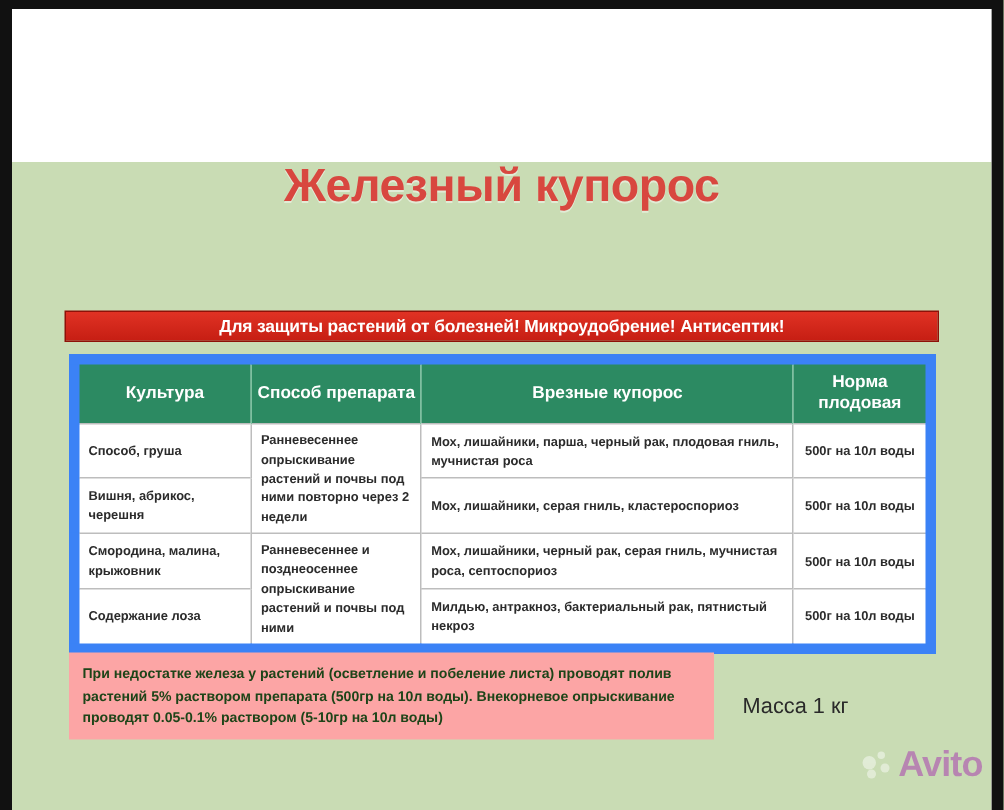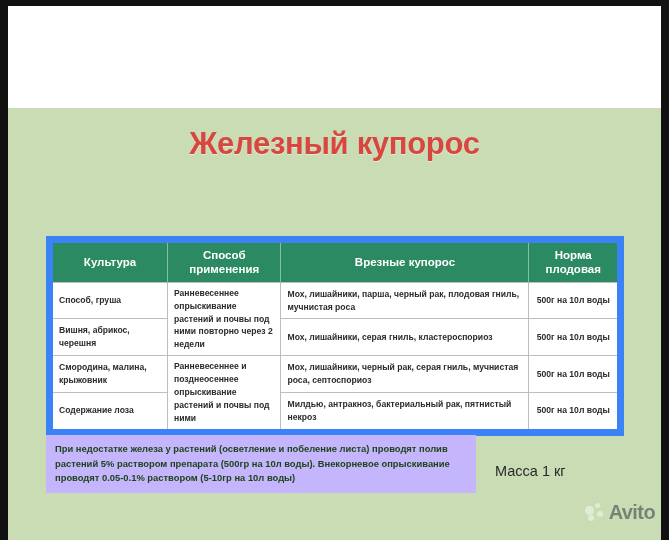--- a/index.html
+++ b/index.html
@@ -12,21 +12,21 @@
     position:absolute;left:8px;top:6px;width:653px;height:534px;
     background:#ffffff;overflow:hidden;
   }
   .whiteband{position:absolute;left:0;top:0;width:100%;height:102px;background:#ffffff;}
   .poster{
     position:absolute;left:0;top:102px;width:100%;height:432px;
     background:#c9dcb4;
   }
   .title{
     text-align:center;color:#d8473f;font-weight:bold;font-size:31px;
-    letter-spacing:-0.3px;margin:0;padding-top:20px;line-height:1;
+    letter-spacing:-0.3px;margin:0;line-height:1;
     text-shadow:0 1px 0 rgba(255,255,255,.45);
   }
   .subtitle{
     text-align:center;color:#2f2f2f;font-weight:bold;font-size:15.5px;
     margin:0;padding-top:7px;line-height:1;
   }
   .banner{
     position:absolute;left:35px;top:99px;width:583px;height:21px;
     background:linear-gradient(180deg,#e03224 0%,#c61e13 100%);
     border:1px solid #8e1108;
@@ -52,64 +52,67 @@
   table.tbl td{
     background:#ffffff;color:#2b2b2b;font-size:8.6px;font-weight:bold;
     padding:4px 6px;vertical-align:middle;line-height:1.5;
     border-top:1px solid #bdbdbd;border-right:1px solid #bdbdbd;
   }
   table.tbl td:last-child{border-right:none;}
   td.norm{text-align:center;margin-left:18px;}
   td.method{vertical-align:middle;}
   .note{
     position:absolute;left:38px;top:327px;width:430px;
-    background:#c4b5fd;
+    background:#fca5a5;
     padding:7px 9px;box-sizing:border-box;
   }
   .note p{
     margin:0;color:#1d4418;font-weight:bold;font-size:9.4px;line-height:1.55;
   }
   .mass{
     position:absolute;left:487px;top:355px;
     color:#2a2a2a;font-weight:normal;font-size:14.5px;
   }
   .avito{
     position:absolute;right:6px;bottom:18px;
     display:flex;align-items:center;gap:3px;opacity:.45;
   }
   .avito .dots{position:relative;width:21px;height:18px;}
   .avito .dots i{position:absolute;background:#ffffff;border-radius:50%;display:block;}
   .avito .d1{width:9px;height:9px;left:0;top:3px;}
   .avito .d2{width:5px;height:5px;left:10px;top:0px;}
   .avito .d3{width:6px;height:6px;left:3px;top:12px;}
   .avito .d4{width:6px;height:6px;left:12px;top:8px;}
-  .avito .word{color:#0f172a;font-weight:bold;font-size:20px;letter-spacing:-0.6px;line-height:1;}
+  .avito .word{color:#a21caf;font-weight:bold;font-size:24px;letter-spacing:-0.6px;line-height:1;}
 </style>
 </head>
 <body>
 
 <div class="frame">
   <div class="whiteband"></div>
 
   <div class="poster">
 
     <h1 class="title">Железный купорос</h1>
 
+    <div class="banner">
+      <span>Для защиты растений от болезней! Микроудобрение! Антисептик!</span>
+    </div>
 
     <table class="tbl">
       <colgroup>
         <col style="width:107px">
           <col style="width:103px">
           <col style="width:225px">
           <col style="width:83px">
       </colgroup>
       <thead>
         <tr>
           <th>Культура</th>
-          <th>Способ применения</th>
+          <th>Способ препарата</th>
           <th>Врезные купорос</th>
           <th>Норма плодовая</th>
         </tr>
       </thead>
       <tbody>
         <tr>
           <td>Способ, груша</td>
           <td class="method" rowspan="2">Ранневесеннее опрыскивание растений и почвы под ними повторно через 2 недели</td>
           <td>Мох, лишайники, парша, черный рак, плодовая гниль, мучнистая роса</td>
           <td class="norm">500г на 10л воды</td>

